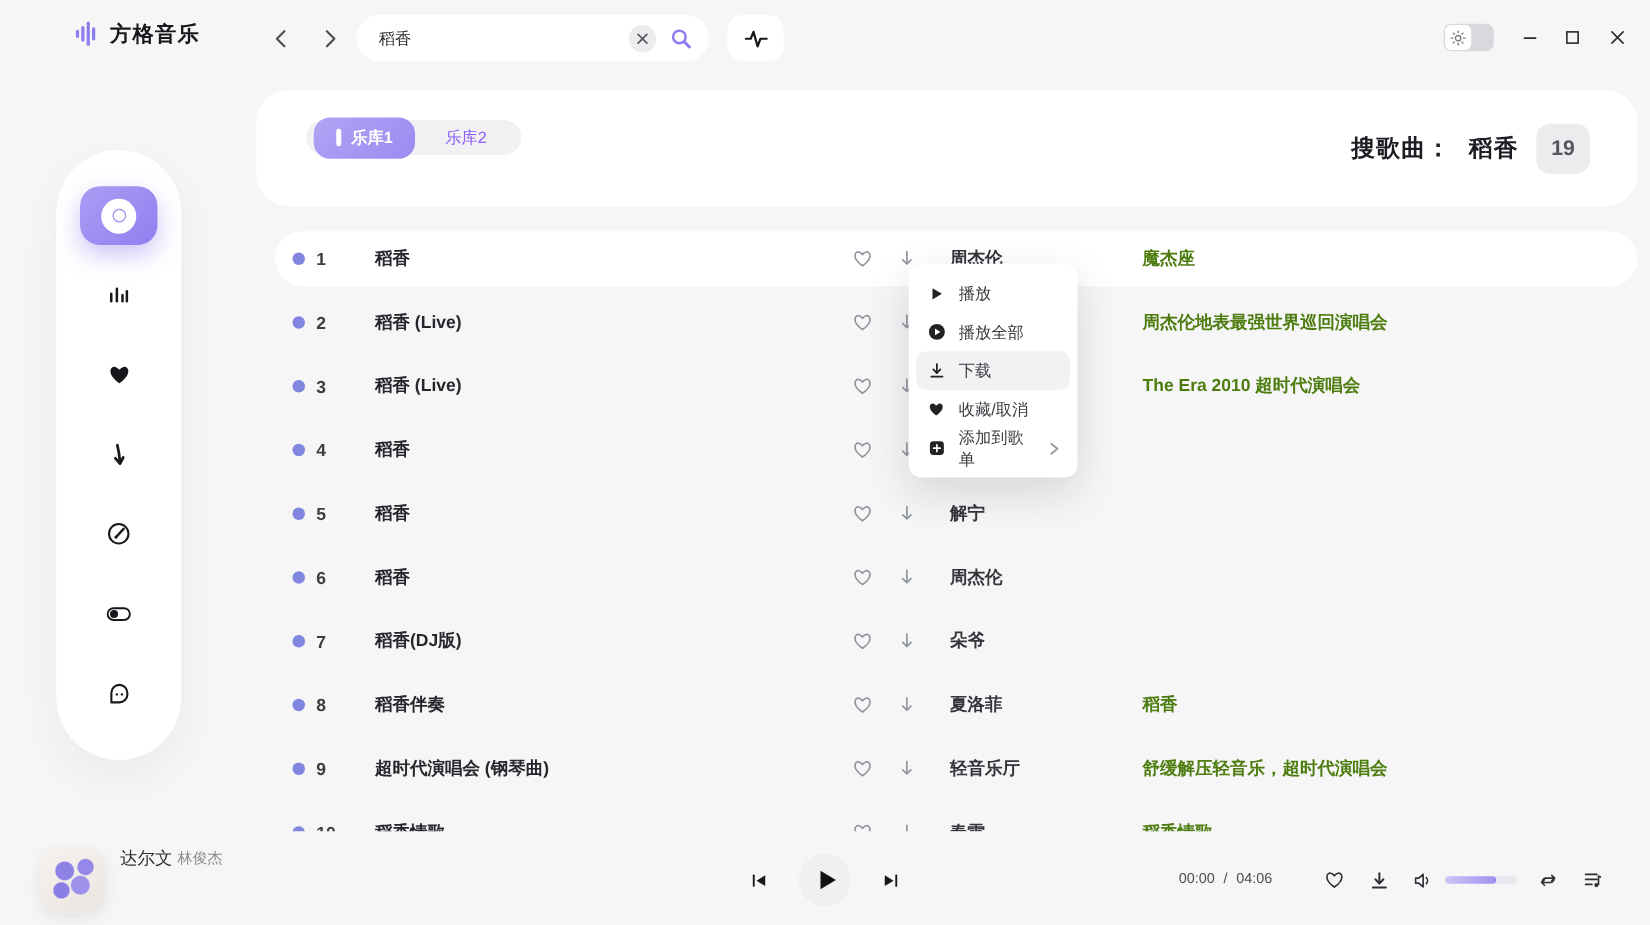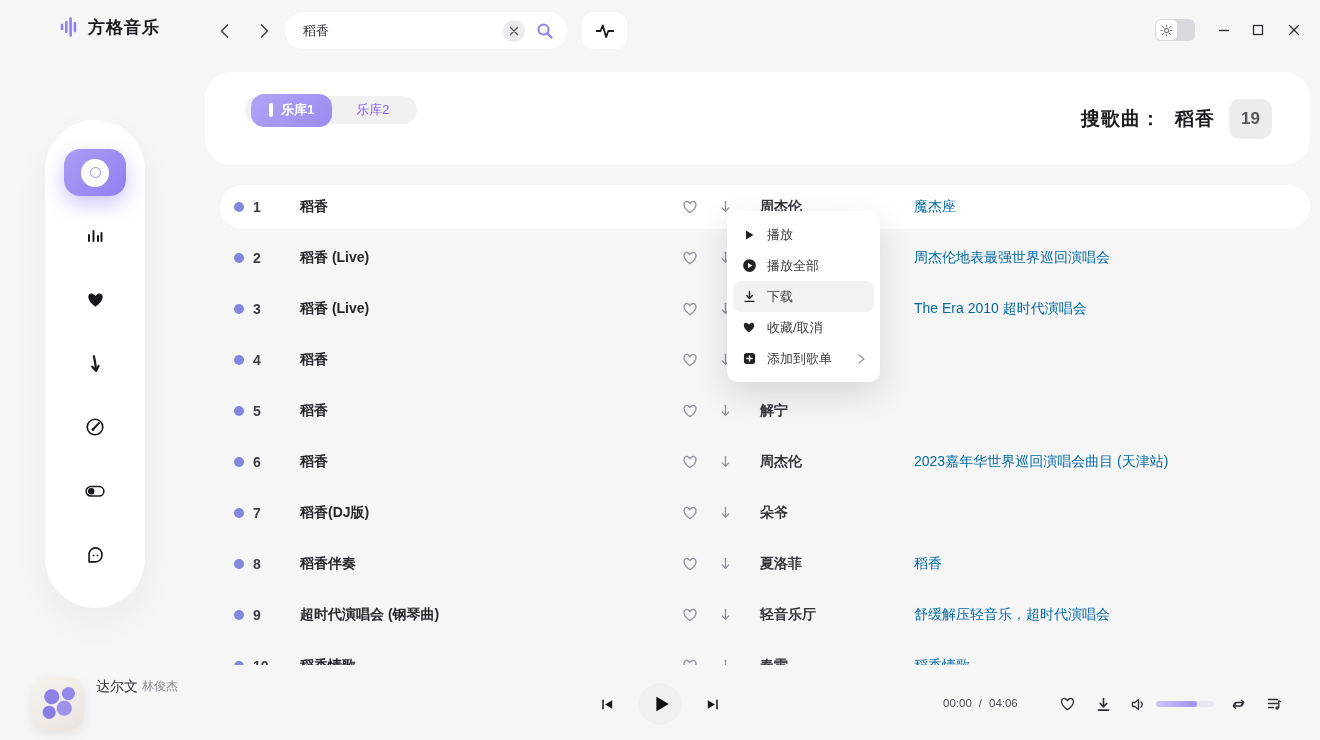--- a/index.html
+++ b/index.html
@@ -44,24 +44,24 @@
 
   
   .row { position:absolute; left:220px; width:1090px; height:44px; }
   .row.selected { background:#fff; border-radius:22px; }
   .row .dot { position:absolute; left:14px; top:17px; width:10px; height:10px; border-radius:50%; background:#8187df; }
   .row .no { position:absolute; left:33px; top:14px; font-size:14px; font-weight:bold; color:#3c3d43; }
   .row .title { position:absolute; left:80px; top:13px; font-size:14px; font-weight:bold; color:#26272c; }
   .row .r-heart { position:absolute; left:462px; top:14px; width:16px; height:16px; color:#8e939c; cursor:pointer; }
   .row .r-down { position:absolute; left:498px; top:14px; width:16px; height:16px; color:#8e939c; cursor:pointer; }
   .row .artist { position:absolute; left:540px; top:13px; font-size:14px; font-weight:bold; color:#34353b; }
-  .row .album { position:absolute; left:694px; top:13px; font-size:14px; font-weight:normal; color:#0369a1; }
+  .row .album { position:absolute; left:694px; top:13px; font-size:14px; font-weight:bold; color:#4d7c0f; }
 
   
-  .ctx-menu { position:absolute; left:727px; top:211px; width:153px; background:#fff; border-radius:10px; padding:8px 6px; box-shadow:0 12px 34px rgba(20,20,40,.14); z-index:20; }
+  .ctx-menu { position:absolute; left:727px; top:211px; width:135px; background:#fff; border-radius:10px; padding:8px 6px; box-shadow:0 12px 34px rgba(20,20,40,.14); z-index:20; }
   .ctx-item { height:31px; display:flex; align-items:center; gap:10px; padding:0 8px; border-radius:8px; font-size:13px; color:#3a3b40; cursor:pointer; }
   .ctx-item.hl { background:#f2f2f4; }
   .ctx-icon { width:16px; height:16px; display:flex; align-items:center; justify-content:center; color:#222; flex:none; }
   .ctx-sub { margin-left:auto; color:#9a9ba1; display:flex; align-items:center; }
 
   
   .playerbar { position:absolute; left:0; top:665px; width:1320px; height:75px; background:#f6f6f7; z-index:30; }
   .album-art { position:absolute; left:32px; top:13px; width:52px; height:52px; border-radius:14px; cursor:pointer;
      background:
        radial-gradient(circle at 38% 36%, #8f82e6 0 7px, transparent 8px),
@@ -316,21 +316,20 @@
       <span class="no">6</span>
       <span class="title">稻香</span>
       <span class="r-heart"><svg width="16" height="16" viewBox="0 0 16 16">
             <path d="M8 13.6 C8 13.6 2 9.8 2 5.6 C2 3.2 3.9 1.9 5.7 2.7 C6.9 3.2 8 4.5 8 4.5 C8 4.5 9.1 3.2 10.3 2.7 C12.1 1.9 14 3.2 14 5.6 C14 9.8 8 13.6 8 13.6 Z" fill="none" stroke="currentColor" stroke-width="1.3"></path>
           </svg></span>
       <span class="r-down"><svg width="15" height="15" viewBox="0 0 16 16">
             <path d="M8 2.5 V12" stroke="currentColor" stroke-width="1.4" stroke-linecap="round"></path>
             <path d="M4.5 9.5 L8 13 L11.5 9.5" fill="none" stroke="currentColor" stroke-width="1.4" stroke-linecap="round" stroke-linejoin="round"></path>
           </svg></span>
       <span class="artist">周杰伦</span>
-      <span class="album">2023嘉年华世界巡回演唱会曲目 (天津站)</span>
     </div>
 
     <div class="row" style="top:491px;">
       <span class="dot"></span>
       <span class="no">7</span>
       <span class="title">稻香(DJ版)</span>
       <span class="r-heart"><svg width="16" height="16" viewBox="0 0 16 16">
             <path d="M8 13.6 C8 13.6 2 9.8 2 5.6 C2 3.2 3.9 1.9 5.7 2.7 C6.9 3.2 8 4.5 8 4.5 C8 4.5 9.1 3.2 10.3 2.7 C12.1 1.9 14 3.2 14 5.6 C14 9.8 8 13.6 8 13.6 Z" fill="none" stroke="currentColor" stroke-width="1.3"></path>
           </svg></span>
       <span class="r-down"><svg width="15" height="15" viewBox="0 0 16 16">

